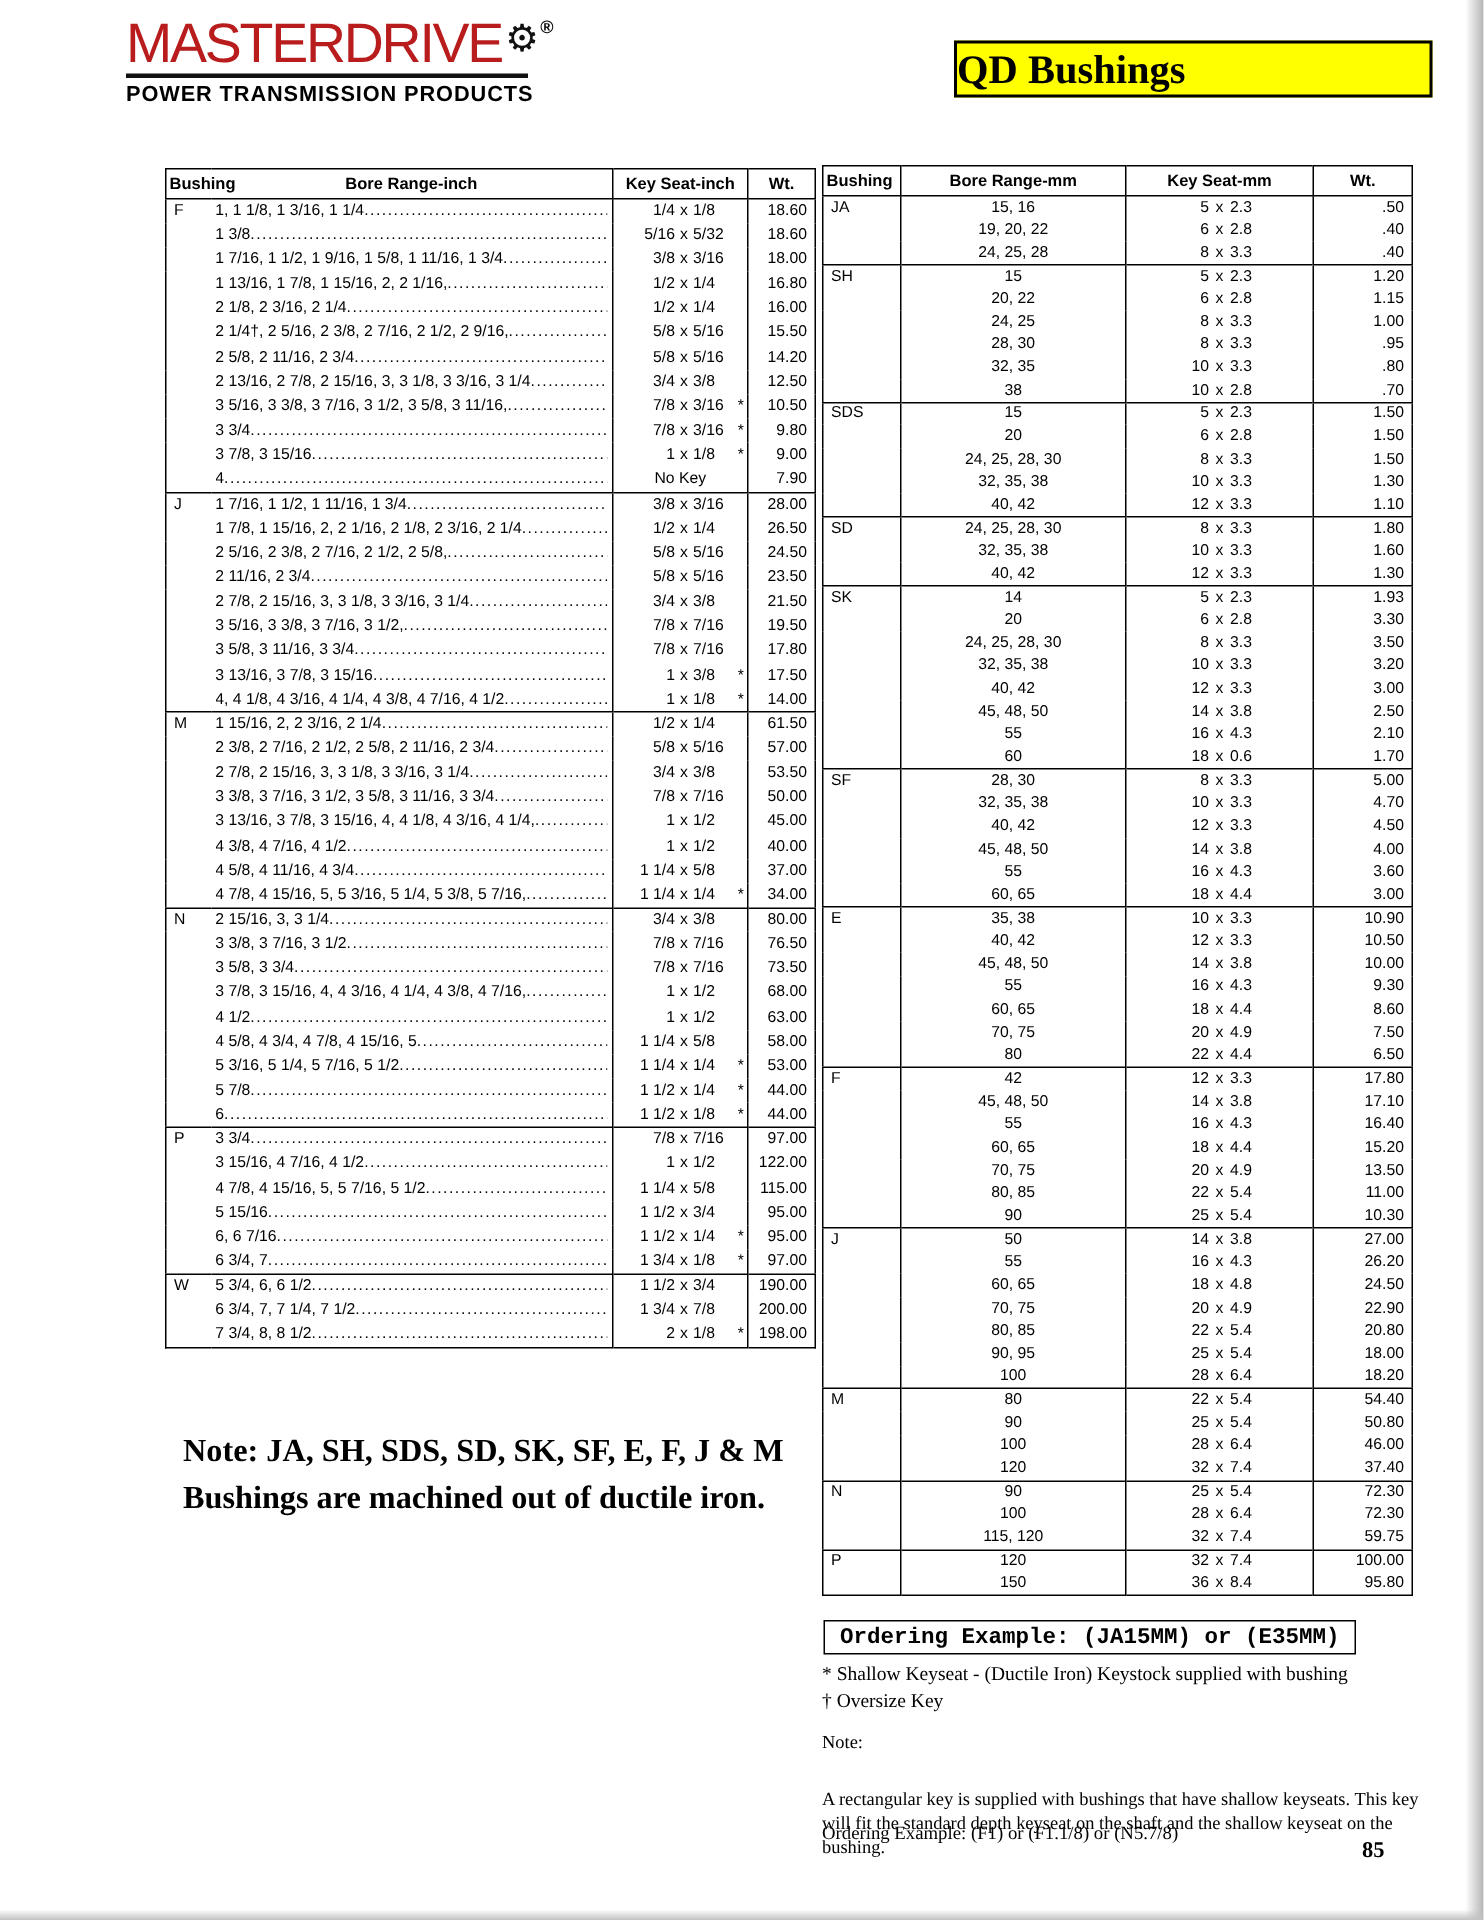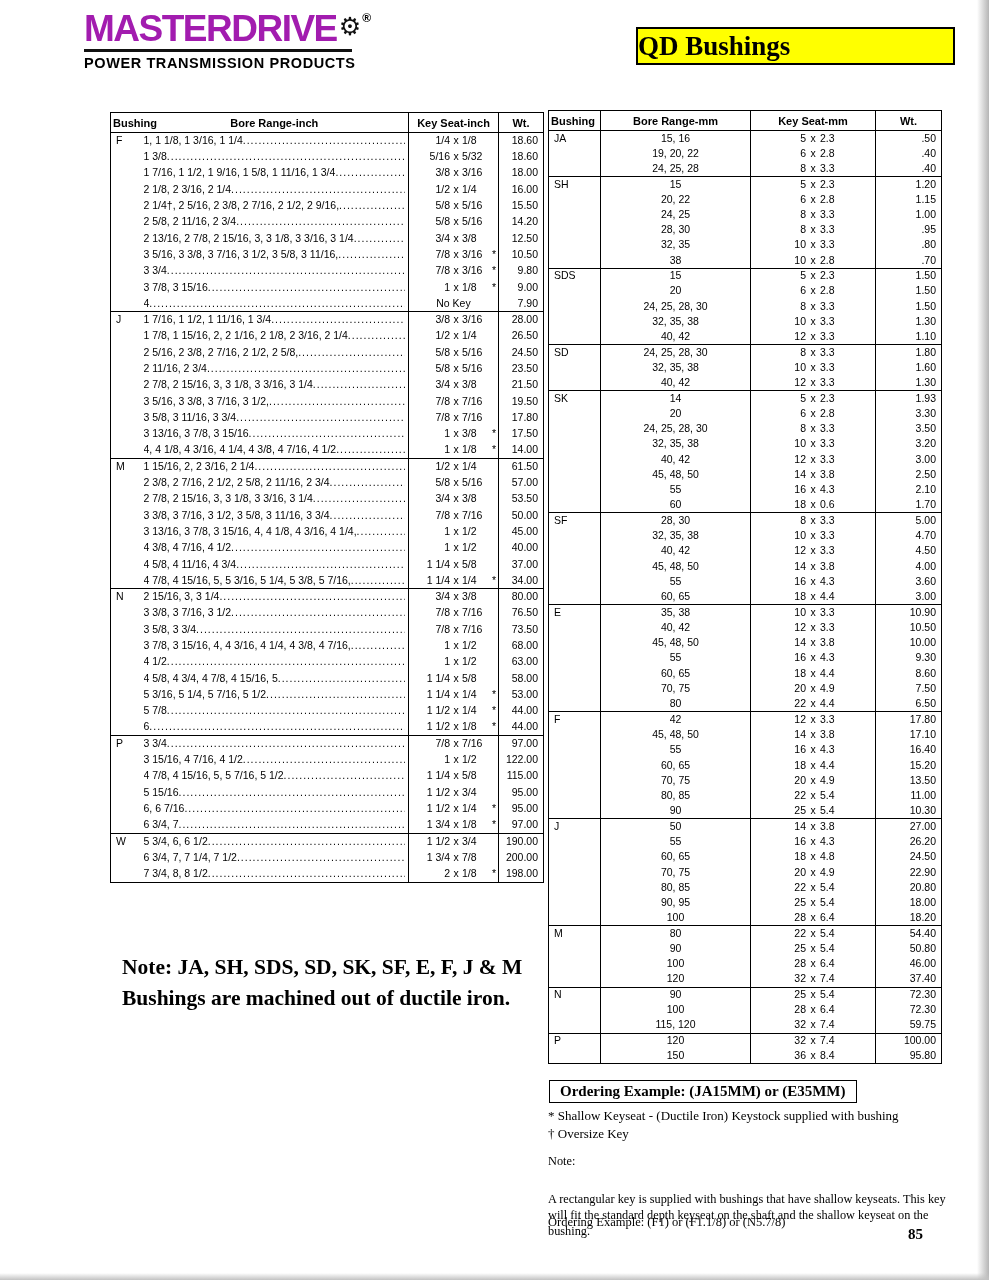--- a/index.html
+++ b/index.html
@@ -10,21 +10,21 @@
     font-family: "Liberation Sans", sans-serif; color: #000; overflow: hidden;
   }
   .edge-r { position:absolute; top:0; right:0; width:12px; height:100%;
     background:linear-gradient(to right,rgba(255,255,255,0),#b5b5b5); pointer-events:none; }
   .edge-b { position:absolute; left:0; bottom:0; width:100%; height:7px;
     background:linear-gradient(to bottom,rgba(255,255,255,0),#c2c2c2); pointer-events:none; }
 
   
   .logo { position: absolute; left: 84px; top: 10px; width: 276px; }
   .logo-row { display: flex; align-items: flex-start; line-height: 1; }
-  .logo-text { font-size: 37px; font-weight: bold; color: #a21caf; letter-spacing: -1.5px; text-align: center; }
+  .logo-text { font-size: 37px; font-weight: normal; color: #b91c1c; letter-spacing: -1.5px; text-align: center; }
   .gear { font-size: 25px; color: #111; margin-left: 2px; margin-top: 4px; }
   .reg { font-size: 12px; font-weight: bold; margin-left: 1px; margin-top: 2px; }
   .logo-rule { border-bottom: 3px solid #111; margin-top: 2px; width: 268px; }
   .logo-sub { font-size: 14.5px; font-weight: bold; letter-spacing: 0.6px; margin-top: 3px; white-space: nowrap; }
 
   
   .title-box { position: absolute; left: 636px; top: 27px; width: 319px; height: 38px;
     background: #ffff00; border: 2px solid #000; display: flex; align-items: center; justify-content: flex-start; }
   .title-text { font-family: "Liberation Serif", serif; font-weight: bold; font-size: 27px; }
 
@@ -60,21 +60,21 @@
   .inch .ks-star { flex: 0 0 8px; text-align: right; }
   .mm .ks-key { flex: 0 0 24px; text-align: right; }
   .mm .ks-x { flex: 0 0 14px; text-align: center; }
   .mm .ks-seat { flex: 0 0 24px; text-align: left; }
   .nokey { text-align: center; }
 
   
   .material-note { position: absolute; left: 122px; top: 952px; width: 432px;
     font-family: "Liberation Serif", serif; font-weight: bold; font-size: 21.5px; line-height: 1.45; }
   .ordering-mm { position: absolute; left: 549px; top: 1080px; border: 1px solid #000;
-    padding: 2px 10px; font-family: Liberation Serif, serif; font-weight: bold;
+    padding: 2px 10px; font-family: Liberation Mono, monospace; font-weight: bold;
     font-size: 15px; white-space: nowrap; }
   .fn { position: absolute; left: 548px; font-family: "Liberation Serif", serif; font-size: 13px; }
   .fn-star { top: 1108px; }
   .fn-dagger { top: 1126px; }
   .key-note { position: absolute; left: 548px; top: 1154px; width: 408px;
     font-family: "Liberation Serif", serif; font-size: 12.3px; line-height: 1.3; display: flex; flex-direction: column; }
   .key-note-label { flex: 0 0 38px; }
   .key-note-text { flex: 1; }
   .ordering-inch { position: absolute; left: 548px; top: 1215px;
     font-family: "Liberation Serif", serif; font-size: 12.5px; white-space: nowrap; }
@@ -167,20 +167,38 @@
               <span class="ks-seat">3/16</span>
               <span class="ks-star"></span>
             </div>
           </td>
           <td class="col-wt">18.00</td>
         </tr>
         <tr>
           <td class="col-bushing"></td>
           <td class="col-bore">
             <div class="bore-flex">
+              <span class="bore-text">1 13/16, 1 7/8, 1 15/16, 2, 2 1/16,</span>
+              <span class="leader"></span>
+            </div>
+          </td>
+          <td class="col-ks">
+            <div class="ks-flex">
+              <span class="ks-key">1/2</span>
+              <span class="ks-x">x</span>
+              <span class="ks-seat">1/4</span>
+              <span class="ks-star"></span>
+            </div>
+          </td>
+          <td class="col-wt">16.80</td>
+        </tr>
+        <tr>
+          <td class="col-bushing"></td>
+          <td class="col-bore">
+            <div class="bore-flex">
               <span class="bore-text">2 1/8, 2 3/16, 2 1/4</span>
               <span class="leader"></span>
             </div>
           </td>
           <td class="col-ks">
             <div class="ks-flex">
               <span class="ks-key">1/2</span>
               <span class="ks-x">x</span>
               <span class="ks-seat">1/4</span>
               <span class="ks-star"></span>

